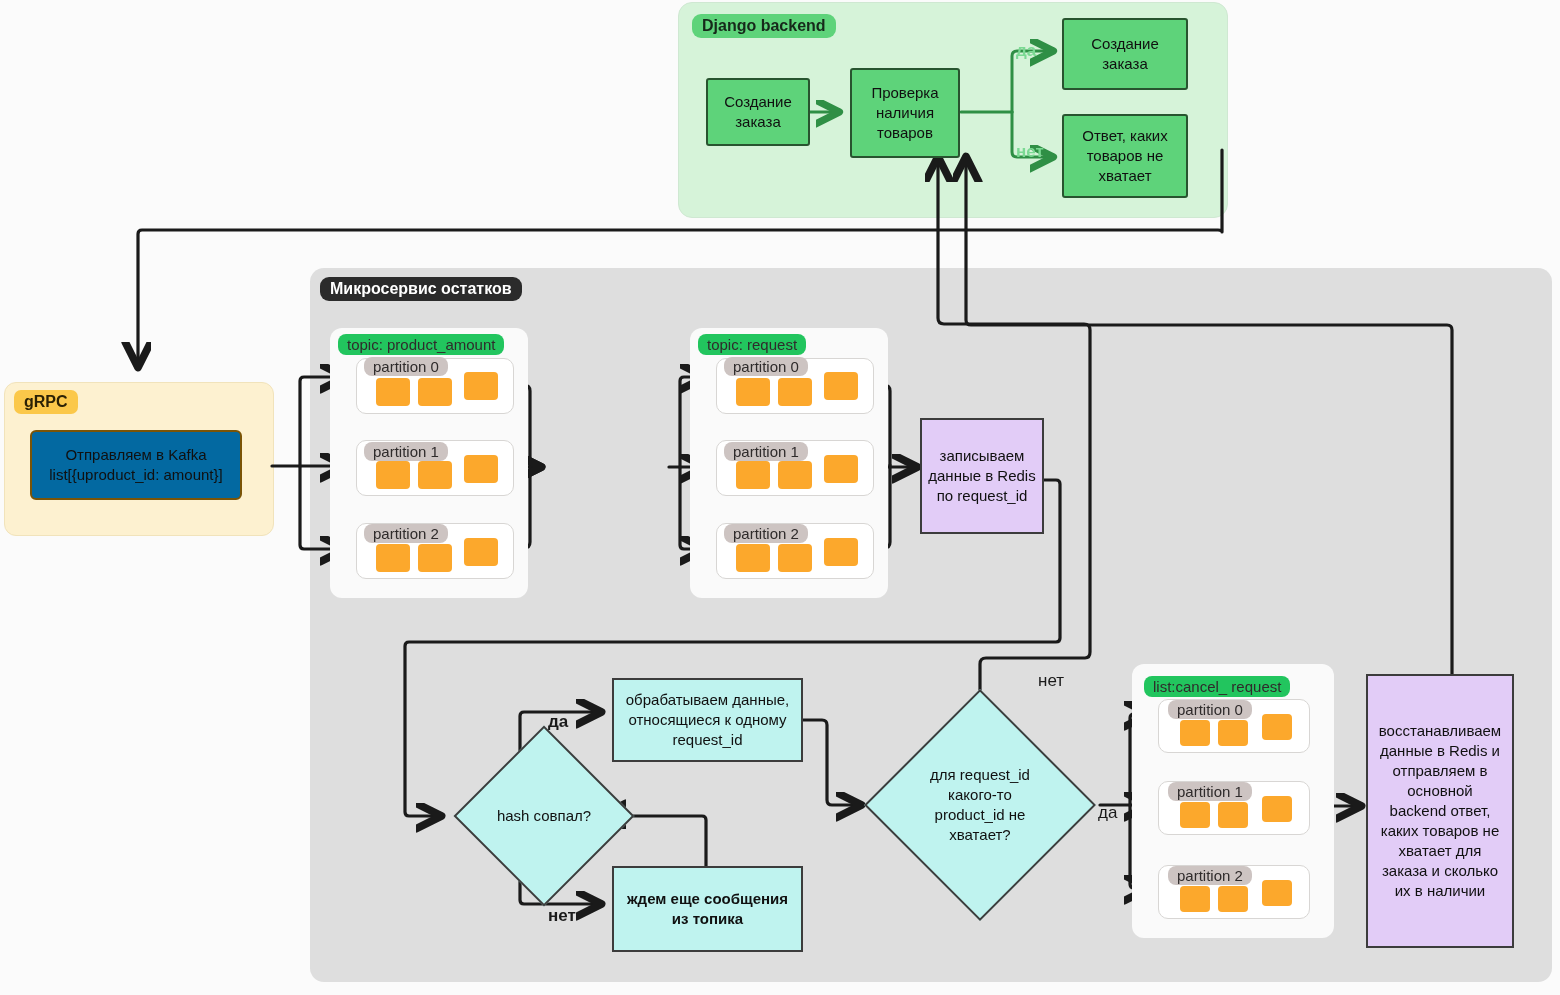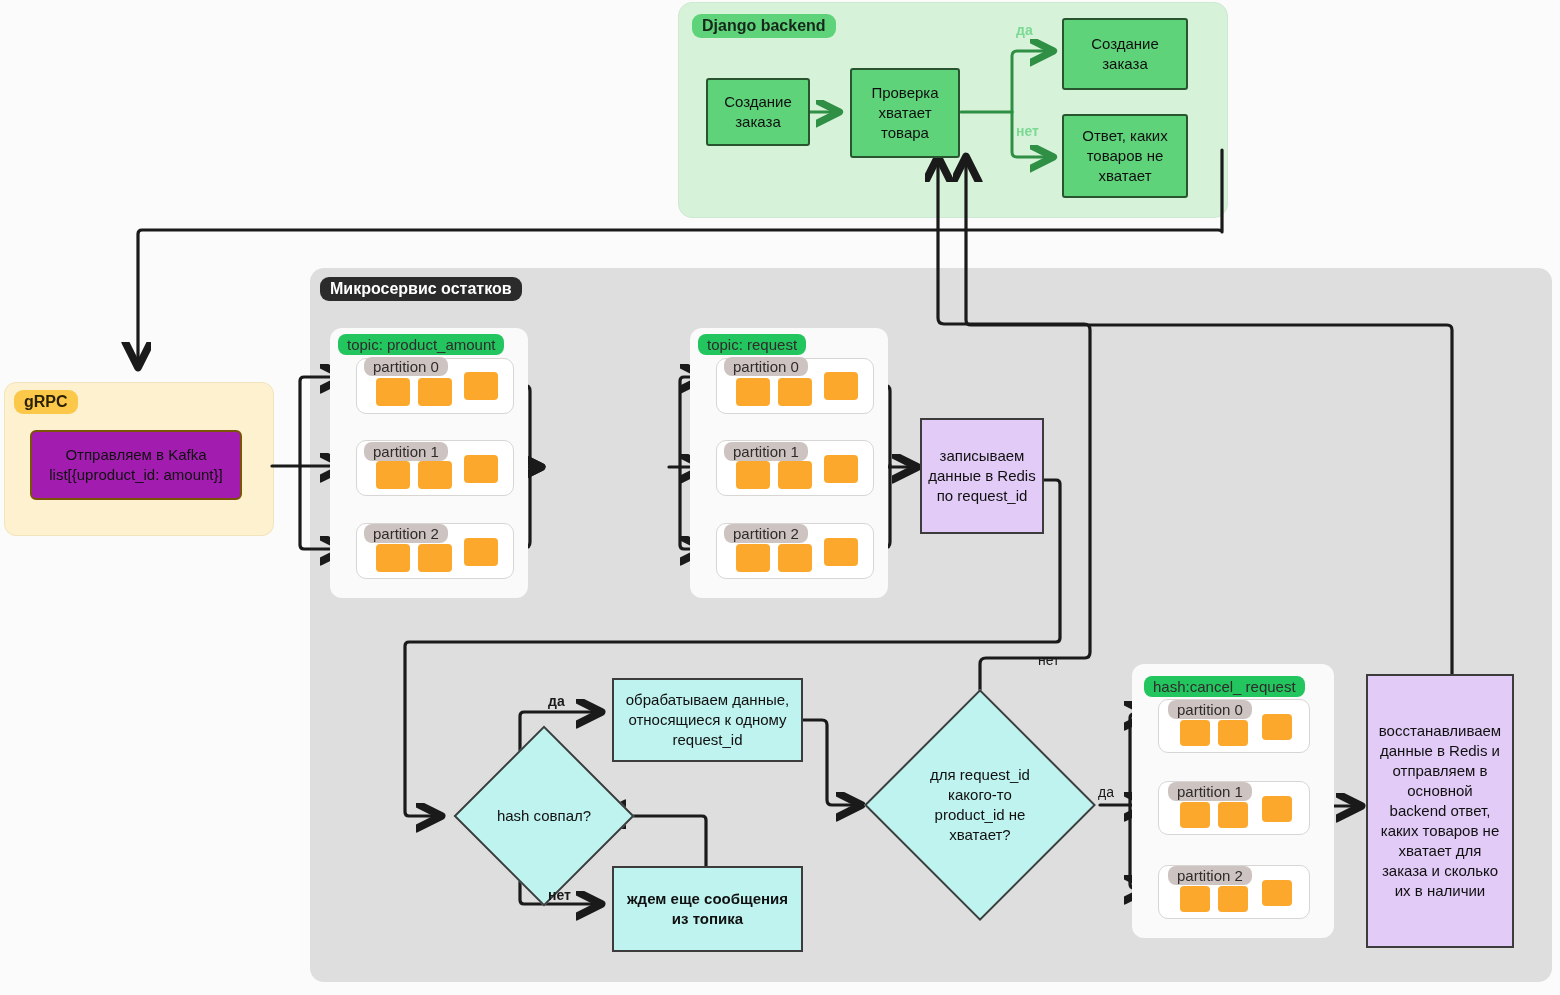--- a/index.html
+++ b/index.html
@@ -28,37 +28,37 @@
   .partition{position:absolute;background:#ffffff;border:1px solid #d8d6d4;border-radius:10px;}
   .p-label{position:absolute;background:#cdc4c2;color:#2f2b2b;border-radius:8px;
     padding:1px 9px;font-size:15px;white-space:nowrap;z-index:3;}
   .msg{position:absolute;background:#f9a825;background:#fca82c;border-radius:4px;}
 
   
   .node{position:absolute;display:flex;align-items:center;justify-content:center;
     text-align:center;box-sizing:border-box;border:2px solid #333;
     font-size:15px;line-height:1.33;color:#101010;padding:4px 6px;}
   .node.green{background:#5ed37a;border-color:#28542f;}
-  .node.orange{background:#a21caf;border:2px solid #7a5407;border-radius:6px;}
+  .node.orange{background:#0369a1;border:2px solid #7a5407;border-radius:6px;}
   .node.purple{background:#e2ccf7;border:2px solid #3c3c3c;}
   .node.cyan{background:#bff3ef;border:2px solid #3c3c3c;}
 
   .panel.grpc{position:absolute;background:#fdf1d0;border:1px solid #f1e3bb;border-radius:12px;}
-  .tag-grpc{background:#fcc council;}
+  .tag-grpc{background:#fcc council;border-radius:7px;}
   .tag-grpc{background:#fbc84a;color:#2b2205;}
 
   
   .diamond{position:absolute;}
   .diamond .shape{position:absolute;inset:0;background:#bff3ef;
     border:2px solid #3c3c3c;transform:rotate(45deg);box-sizing:border-box;}
   .diamond .dtext{position:absolute;inset:0;display:flex;align-items:center;
     justify-content:center;text-align:center;font-size:15px;line-height:1.35;color:#101010;}
 
   
-  .elabel{position:absolute;font-size:14px;font-weight:700;color:#1a1a1a;white-space:nowrap;}
+  .elabel{position:absolute;font-size:17px;font-weight:700;color:#1a1a1a;white-space:nowrap;margin-top:19px;}
   .elabel.green{color:#7bd993;font-weight:700;}
 </style>
 </head>
 <body>
 
 <div id="canvas">
 
   <div class="panel micro" style="left:310px;top:268px;width:1242px;height:714px;"></div>
 
   <div class="panel django" style="left:678px;top:2px;width:548px;height:214px;"></div>
@@ -129,21 +129,21 @@
       <path d="M1012,112 L1012,152 Q1012,157 1017,157 L1052,157" marker-end="url(#ahg)"></path>
     </g>
   </svg>
 
   <div class="panel-tag tag-django" style="left:692px;top:14px;">Django backend</div>
   <div class="panel-tag tag-micro" style="left:320px;top:277px;">Микросервис остатков</div>
   <div class="panel-tag tag-grpc" style="left:14px;top:390px;font-size:16px;">gRPC</div>
 
   <div class="node green" style="left:706px;top:78px;width:104px;height:68px;border-radius:3px;">Создание заказа</div>
 
-  <div class="node green" style="left:850px;top:68px;width:110px;height:90px;border-radius:3px;">Проверка хватает товара</div>
+  <div class="node green" style="left:850px;top:68px;width:110px;height:90px;border-radius:3px;">Проверка наличия товаров</div>
 
   <div class="node green" style="left:1062px;top:18px;width:126px;height:72px;border-radius:3px;">Создание заказа</div>
 
   <div class="node green" style="left:1062px;top:114px;width:126px;height:84px;border-radius:3px;">Ответ, каких товаров не хватает</div>
 
   <div class="elabel green" style="left:1016px;top:22px;">да</div>
   <div class="elabel green" style="left:1016px;top:123px;">нет</div>
 
   <div class="node orange" style="left:30px;top:430px;width:212px;height:70px;flex-direction:column;">
     <span>Отправляем в Kafka</span>
@@ -208,21 +208,21 @@
     <div class="shape"></div>
     <div class="dtext" style="padding:0 16px;">для request_id какого-то product_id не хватает?</div>
   </div>
 
   <div class="elabel" style="left:548px;top:693px;">да</div>
   <div class="elabel" style="left:548px;top:887px;">нет</div>
   <div class="elabel" style="left:1038px;top:652px;font-weight:400;">нет</div>
   <div class="elabel" style="left:1098px;top:784px;font-weight:400;">да</div>
 
   <div class="topic-card" style="left:1132px;top:664px;width:202px;height:274px;"></div>
-  <div class="topic-label" style="left:1144px;top:676px;">hash:cancel_ request</div>
+  <div class="topic-label" style="left:1144px;top:676px;">list:cancel_ request</div>
 
   <div class="partition" style="left:1158px;top:699px;width:150px;height:52px;"></div>
   <div class="p-label" style="left:1168px;top:700px;">partition 0</div>
   <div class="msg" style="left:1180px;top:720px;width:30px;height:26px;"></div>
   <div class="msg" style="left:1218px;top:720px;width:30px;height:26px;"></div>
   <div class="msg" style="left:1262px;top:714px;width:30px;height:26px;"></div>
 
   <div class="partition" style="left:1158px;top:781px;width:150px;height:52px;"></div>
   <div class="p-label" style="left:1168px;top:782px;">partition 1</div>
   <div class="msg" style="left:1180px;top:802px;width:30px;height:26px;"></div>

